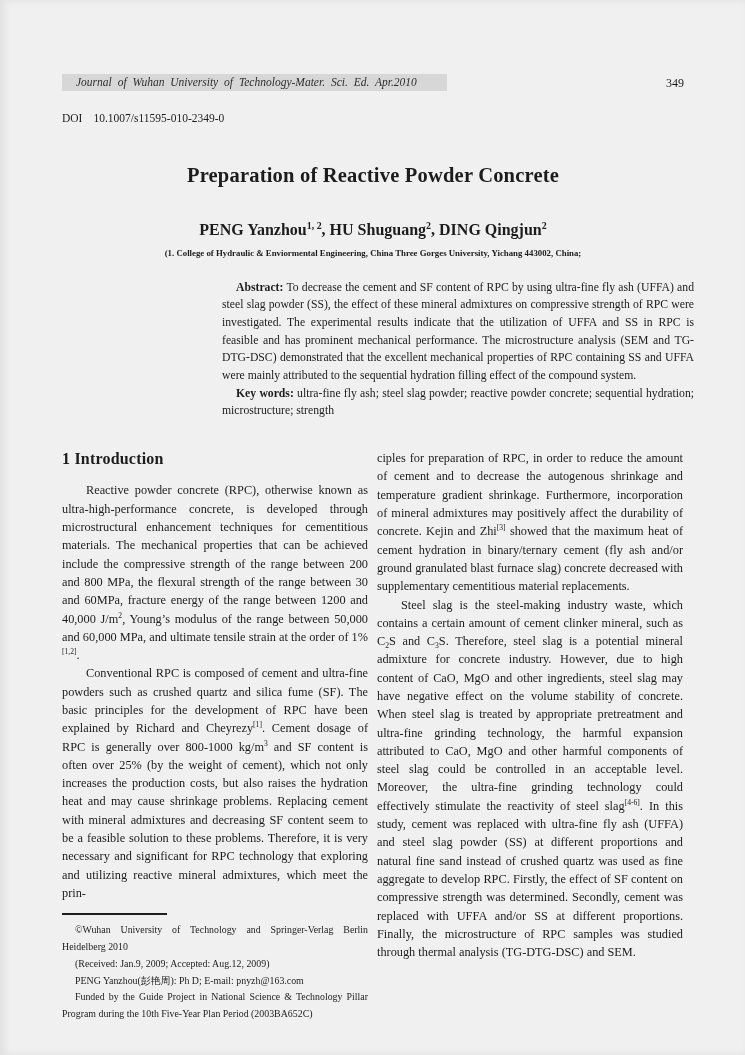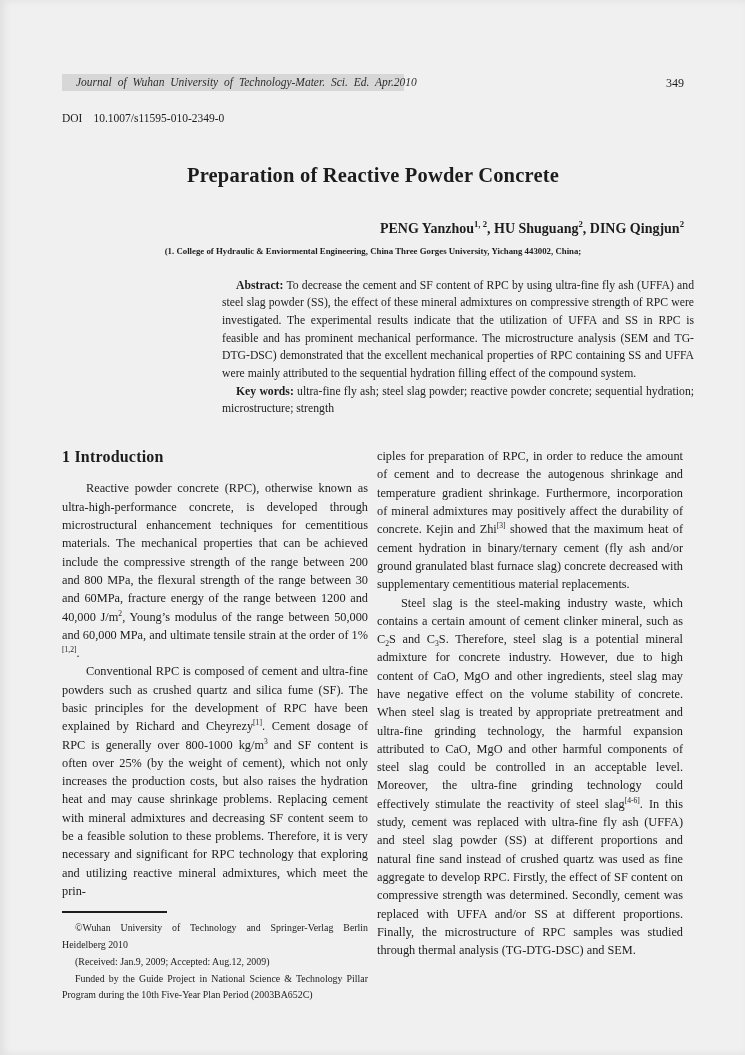--- a/index.html
+++ b/index.html
@@ -14,44 +14,44 @@
   }
   .content { padding:74px 61px 0 62px; box-sizing:border-box; }
 
   .header-row { display:flex; align-items:flex-start; justify-content:space-between; }
   .journal-strip {
     background:#d8d7d8;
     font-style:italic;
     font-size:11.5px;
     color:#2e2e2e;
     padding:2px 9px 3px 14px;
-    width:342px; box-sizing:border-box;
+    width:385px; box-sizing:border-box;
     word-spacing:3px;
     white-space:nowrap;
   }
   .page-num { font-size:12px; padding-top:2px; }
 
   .doi-line { margin-top:21px; font-size:11.5px; }
   .doi-line .doi-value { margin-left:11px;margin-top:24px; }
 
   .paper-title {
     margin:33px 0 0 0;
     text-align:center;
     font-size:20.5px;
     font-weight:bold;
     line-height:37px;
     letter-spacing:0.2px;
   }
   .paper-title span { display:block; }
 
   .authors {
     margin-top:27px;
-    text-align:right;
+    text-align:center;
     font-weight:bold;
-    font-size:14px;
+    font-size:16px;
   }
   .affil {
     text-align:center;
     font-weight:bold;
     font-size:8.8px;
     line-height:15.5px;
     white-space:nowrap;
     margin-left:-26px; margin-right:-26px;
   }
   .affil.first { margin-top:7px; }
@@ -126,20 +126,21 @@
 
       <div class="col">
         <h2 class="section-heading">1 Introduction</h2>
         <p class="indent">Reactive powder concrete (RPC), otherwise known as ultra-high-performance concrete, is developed through microstructural enhancement techniques for cementitious materials. The mechanical properties that can be achieved include the compressive strength of the range between 200 and 800 MPa, the flexural strength of the range between 30 and 60MPa, fracture energy of the range between 1200 and 40,000 J/m<sup>2</sup>, Young’s modulus of the range between 50,000 and 60,000 MPa, and ultimate tensile strain at the order of 1%<sup>[1,2]</sup>.</p>
         <p class="indent">Conventional RPC is composed of cement and ultra-fine powders such as crushed quartz and silica fume (SF). The basic principles for the development of RPC have been explained by Richard and Cheyrezy<sup>[1]</sup>. Cement dosage of RPC is generally over 800-1000 kg/m<sup>3</sup> and SF content is often over 25% (by the weight of cement), which not only increases the production costs, but also raises the hydration heat and may cause shrinkage problems. Replacing cement with mineral admixtures and decreasing SF content seem to be a feasible solution to these problems. Therefore, it is very necessary and significant for RPC technology that exploring and utilizing reactive mineral admixtures, which meet the prin-</p>
 
         <div class="footnote">
           <div class="footnote-rule"></div>
           <p>©Wuhan University of Technology and Springer-Verlag Berlin Heidelberg 2010</p>
           <p>(Received: Jan.9, 2009; Accepted: Aug.12, 2009)</p>
+          <p>PENG Yanzhou(彭艳周): Ph D; E-mail: pnyzh@163.com</p>
           <p>Funded by the Guide Project in National Science &amp; Technology Pillar Program during the 10th Five-Year Plan Period (2003BA652C)</p>
         </div>
       </div>
 
       <div class="col">
         <p>ciples for preparation of RPC, in order to reduce the amount of cement and to decrease the autogenous shrinkage and temperature gradient shrinkage. Furthermore, incorporation of mineral admixtures may positively affect the durability of concrete. Kejin and Zhi<sup>[3]</sup> showed that the maximum heat of cement hydration in binary/ternary cement (fly ash and/or ground granulated blast furnace slag) concrete decreased with supplementary cementitious material replacements.</p>
         <p class="indent">Steel slag is the steel-making industry waste, which contains a certain amount of cement clinker mineral, such as C<sub>2</sub>S and C<sub>3</sub>S. Therefore, steel slag is a potential mineral admixture for concrete industry. However, due to high content of CaO, MgO and other ingredients, steel slag may have negative effect on the volume stability of concrete. When steel slag is treated by appropriate pretreatment and ultra-fine grinding technology, the harmful expansion attributed to CaO, MgO and other harmful components of steel slag could be controlled in an acceptable level. Moreover, the ultra-fine grinding technology could effectively stimulate the reactivity of steel slag<sup>[4-6]</sup>. In this study, cement was replaced with ultra-fine fly ash (UFFA) and steel slag powder (SS) at different proportions and natural fine sand instead of crushed quartz was used as fine aggregate to develop RPC. Firstly, the effect of SF content on compressive strength was determined. Secondly, cement was replaced with UFFA and/or SS at different proportions. Finally, the microstructure of RPC samples was studied through thermal analysis (TG-DTG-DSC) and SEM.</p>
       </div>
 
     </div>

